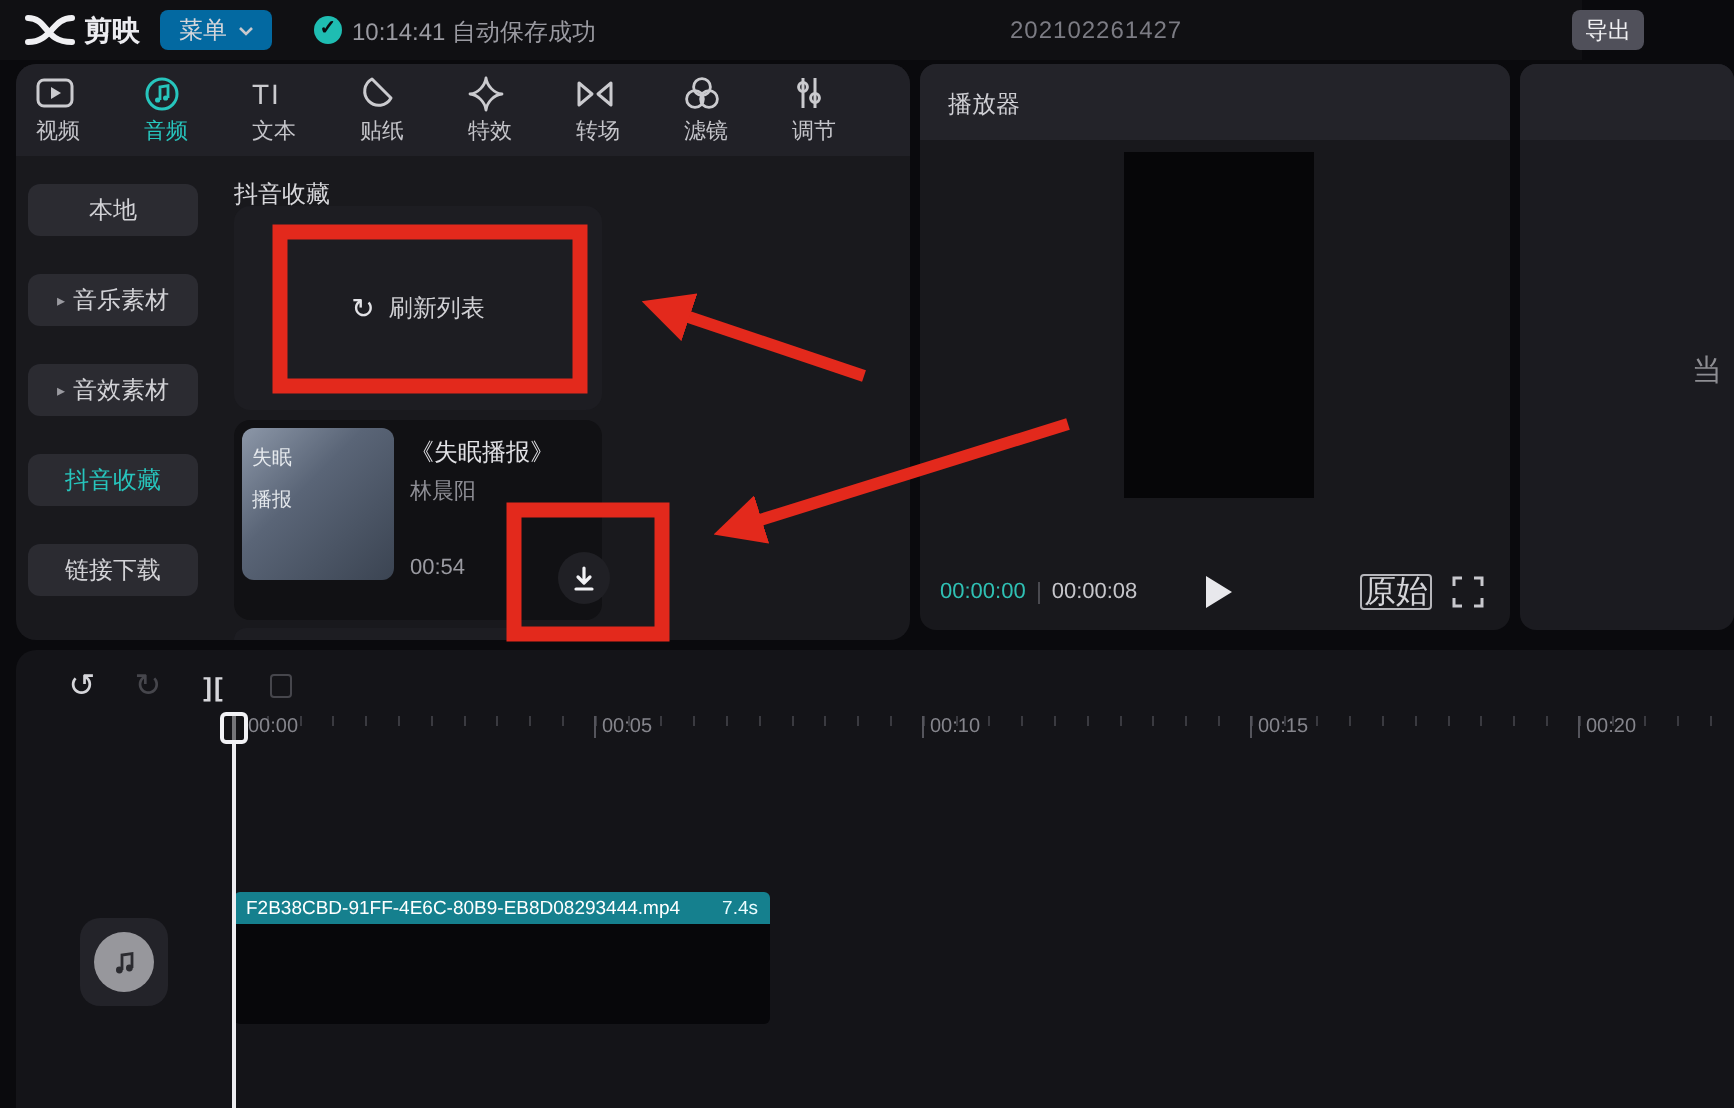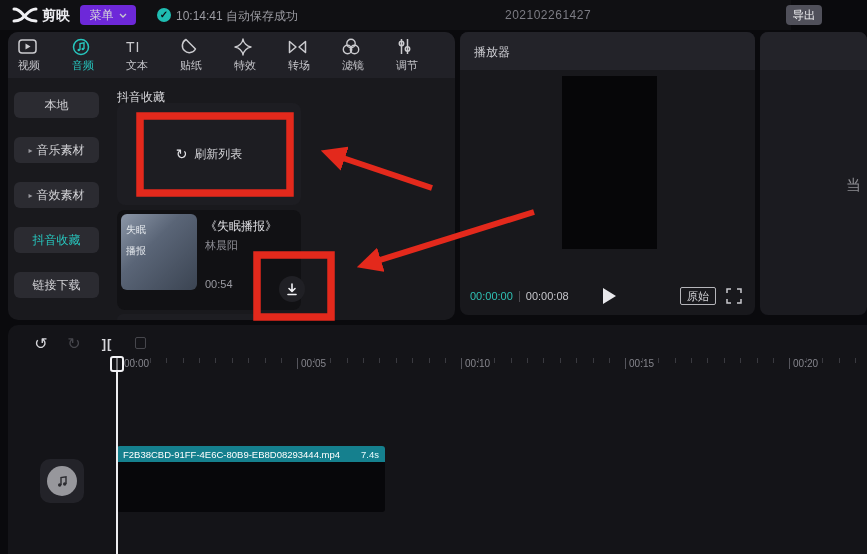--- a/index.html
+++ b/index.html
@@ -4,21 +4,21 @@
 <style>
   * { margin:0; padding:0; box-sizing:border-box; }
   html,body { background:#000; }
   body { font-family:"Liberation Sans", sans-serif; }
   #canvas { position:relative; width:867px; height:554px; background:#0a0a0d; overflow:hidden; }
 
   
   #topbar { position:absolute; left:0; top:0; width:791px; height:30px; background:#101013; }
   #logo { position:absolute; left:12px; top:6px; width:26px; height:18px; }
   #appname { position:absolute; left:42px; top:7px; font-size:14px; font-weight:bold; color:#ececf0; }
-  #menu-btn { position:absolute; left:80px; top:5px; width:56px; height:20px; background:#6d28d9; border-radius:4px;
+  #menu-btn { position:absolute; left:80px; top:5px; width:56px; height:20px; background:#0369a1; border-radius:4px;
               display:flex; align-items:center; justify-content:center; gap:5px; color:#d6d6da; font-size:12px; }
   #save-check { position:absolute; left:157px; top:8px; width:14px; height:14px; border-radius:50%; background:#1fbdb2;
                 color:#0b0b0e; font-size:10px; line-height:14px; text-align:center; font-weight:bold; }
   #save-status { position:absolute; left:176px; top:8px; font-size:12px; color:#9a9aa1; }
   #project-name { position:absolute; left:505px; top:8px; font-size:12px; color:#7c7c84; letter-spacing:.5px; }
   #export-btn { position:absolute; left:786px; top:5px; width:36px; height:20px; background:#50505a; border-radius:4px;
                 color:#f0f0f3; font-size:11.5px; display:flex; align-items:center; justify-content:center; }
 
   
   #left-panel { position:absolute; left:8px; top:32px; width:447px; height:288px; background:#19191d; border-radius:10px; }
@@ -59,21 +59,21 @@
   #player-header { position:absolute; left:0; top:0; width:295px; height:38px; background:#232329; border-radius:8px 8px 0 0; }
   #player-title { position:absolute; left:14px; top:12px; font-size:12px; color:#cfcfd4; }
   #player-video { position:absolute; left:102px; top:44px; width:95px; height:173px; background:#060608; }
   #player-controls { position:absolute; left:0; top:245px; width:295px; height:38px; display:flex; align-items:center; }
   #time-current { margin-left:10px; font-size:11px; color:#2fc0b4; }
   #time-sep { width:1px; height:11px; background:#4a4a50; margin:0 6px; }
   #time-total { font-size:11px; color:#c6c6cb; }
   #play-btn { position:absolute; left:143px; top:11px; width:0; height:0; border-left:13px solid #e8e8ec;
               border-top:8px solid transparent; border-bottom:8px solid transparent; cursor:pointer; }
   #original-btn { position:absolute; left:220px; top:10px; width:36px; height:18px; border:1px solid #b5b5ba; border-radius:2px;
-                  color:#d4d4d8; font-size:11px; display:flex; align-items:center; justify-content:center; cursor:pointer;text-align:right; }
+                  color:#d4d4d8; font-size:16px; display:flex; align-items:center; justify-content:center; cursor:pointer;text-align:right; }
   #expand-btn { position:absolute; left:266px; top:11px; width:16px; height:16px; cursor:pointer; }
 
   
   #right-panel { position:absolute; left:760px; top:32px; width:107px; height:283px; background:#1b1b20; border-radius:8px; }
   #right-header { position:absolute; left:0; top:0; width:107px; height:38px; background:#232329; border-radius:8px 8px 0 0; }
   #right-partial { position:absolute; left:86px; top:144px; font-size:15px; color:#8e8e93; }
 
   
   #timeline { position:absolute; left:8px; top:325px; width:859px; height:229px; background:#141418; border-radius:10px 0 0 0; }
   .tl-tool { position:absolute; top:7px; width:22px; height:22px; display:flex; align-items:center; justify-content:center;

